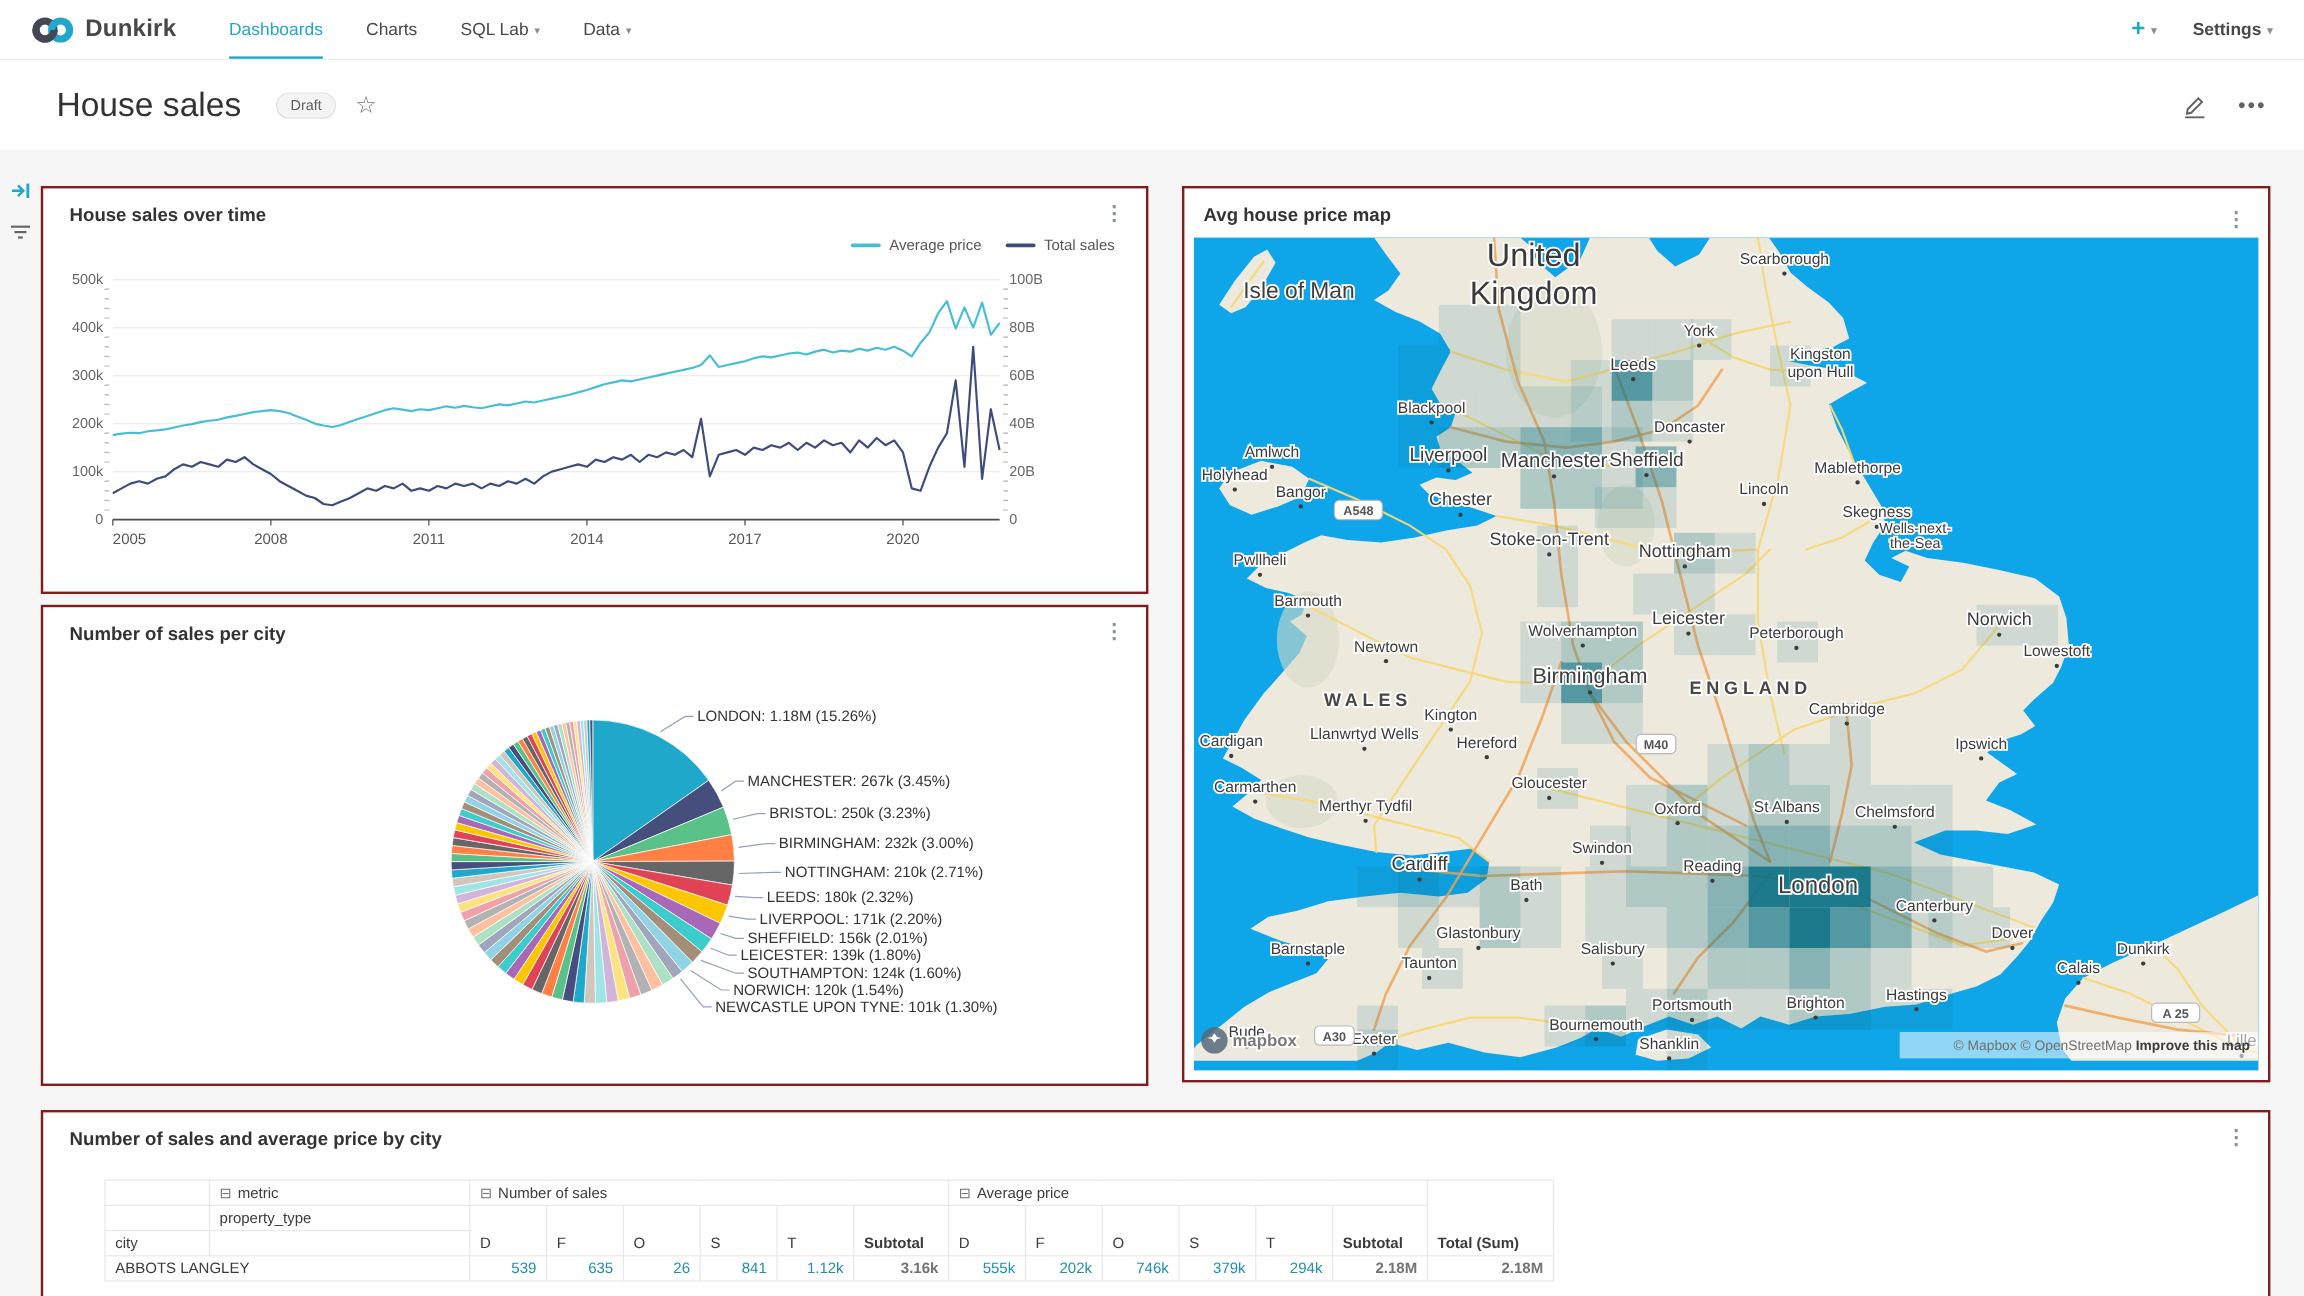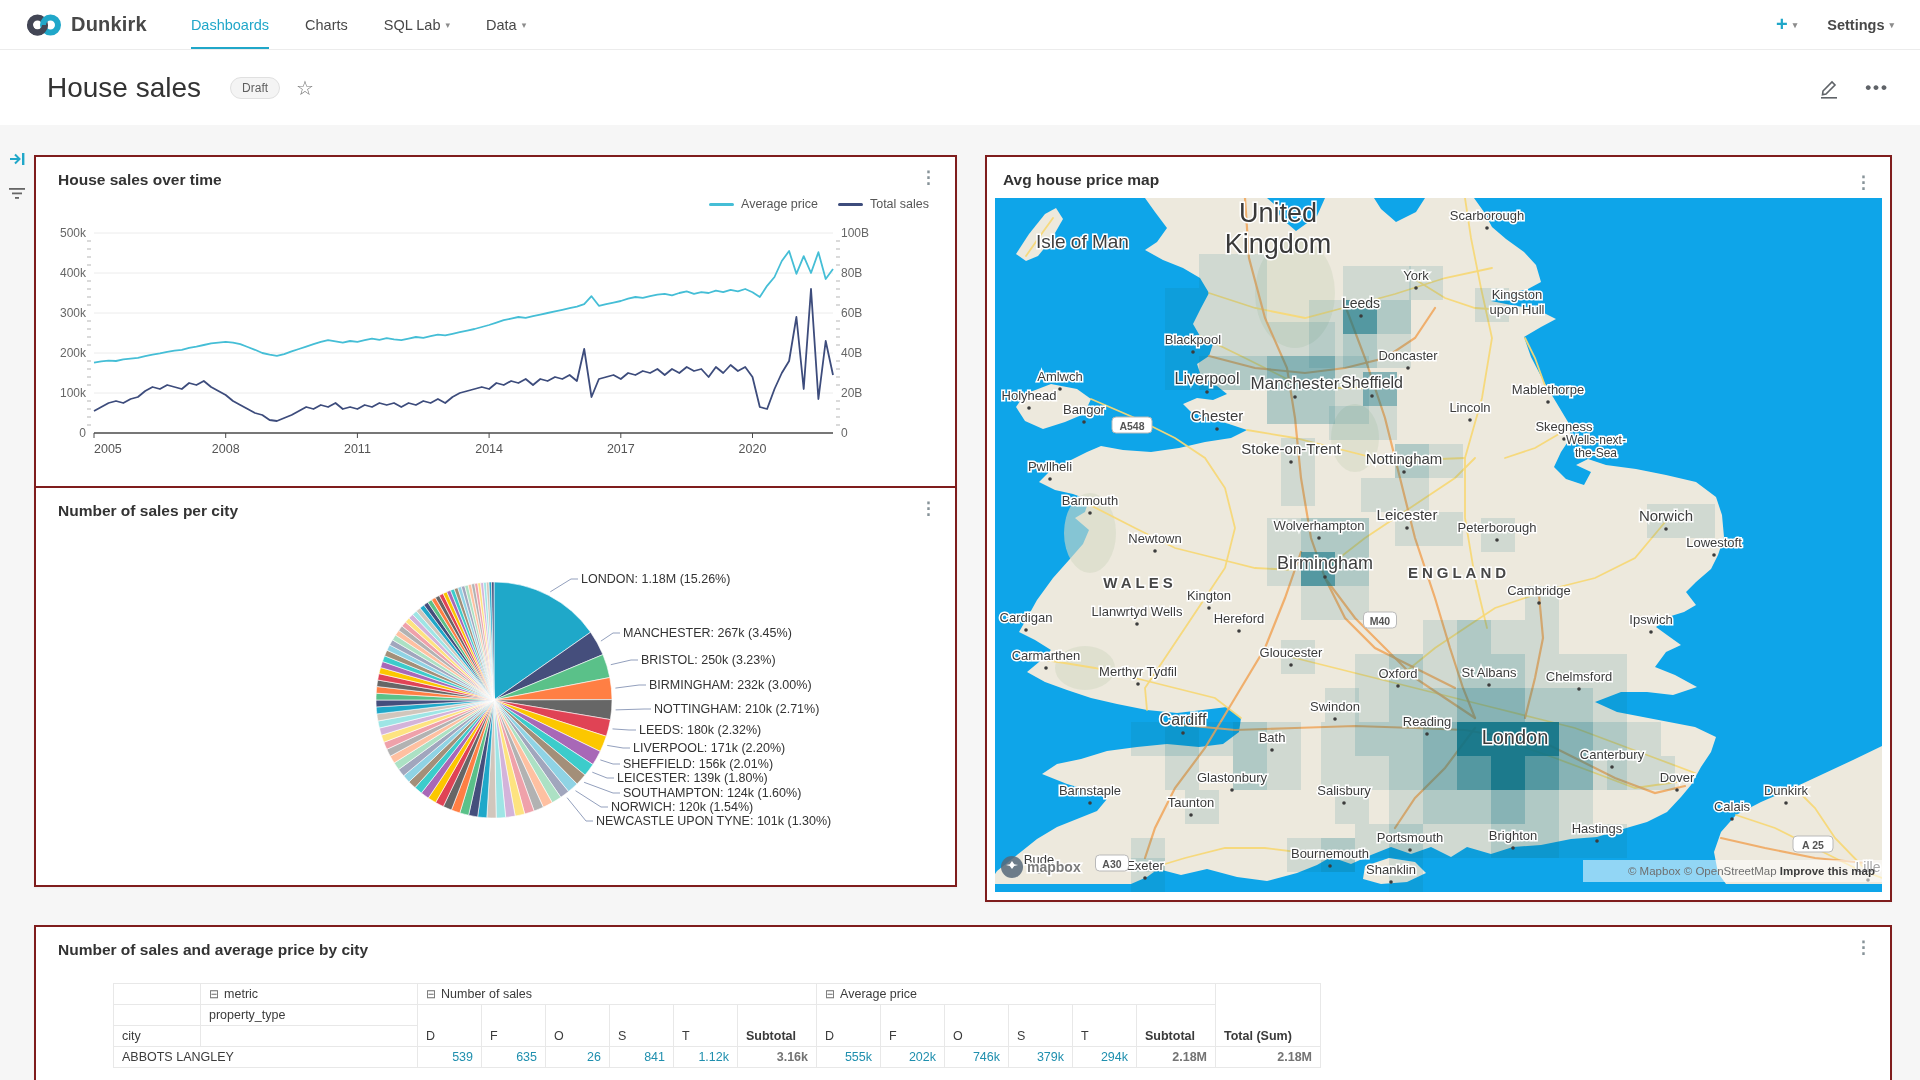--- a/index.html
+++ b/index.html
@@ -29,21 +29,21 @@
   .card-h{display:flex;align-items:flex-start;padding:14px 14px 4px 22px;}
   .card-title{font-size:15.5px;font-weight:bold;color:#333;}
   .kebab{margin-left:auto;color:#879399;font-size:17px;line-height:13px;cursor:pointer;padding:0 4px;font-weight:bold;}
   
   .legend-row{position:absolute;top:40px;right:26px;display:flex;gap:20px;align-items:center;}
   .legend-item{display:flex;align-items:center;gap:7px;font-size:12.5px;color:#565656;cursor:pointer;}
   .swatch{width:25px;height:3px;border-radius:2px;display:inline-block;}
   
   .map-wrap{position:absolute;left:8px;right:8px;top:41px;bottom:8px;overflow:hidden;background:#0ea5e9;}
   
-  .pivot-wrap{margin:20px 0 0 50px;padding-left:27px;}
+  .pivot-wrap{margin:20px 0 0 24px;padding-left:27px;}
   table.pivot{border-collapse:collapse;font-size:12.5px;color:#3b3b3b;}
   table.pivot th,table.pivot td{border:1px solid #e8e8e8;padding:3px 8px;font-weight:normal;text-align:left;background:#fff;vertical-align:bottom;}
   table.pivot th.bold,table.pivot td.bold{font-weight:bold;}
   table.pivot td.num{text-align:right;color:#1f8fae;}
   table.pivot td.num.bold{color:#737373;}
   .collapse-ic{color:#6f6f6f;margin-right:5px;font-size:12px;}
   svg text{font-family:"Liberation Sans",sans-serif;}
 </style>
 </head>
 <body>
@@ -196,21 +196,21 @@
         <text x="453.1089108910891" y="230" text-anchor="middle" font-size="12.5" fill="#555">2014</text>
         <line x1="584.8118811881188" y1="210" x2="584.8118811881188" y2="215" stroke="#4a4a4a"></line>
         <text x="584.8118811881188" y="230" text-anchor="middle" font-size="12.5" fill="#555">2017</text>
         <line x1="716.5148514851485" y1="210" x2="716.5148514851485" y2="215" stroke="#4a4a4a"></line>
         <text x="716.5148514851485" y="230" text-anchor="middle" font-size="12.5" fill="#555">2020</text>
         <polyline points="58.0,139.6 65.3,138.4 72.6,137.6 80.0,138.0 87.3,136.4 94.6,135.6 101.9,134.8 109.2,133.2 116.5,131.6 123.9,130.4 131.2,128.8 138.5,127.6 145.8,126.8 153.1,124.8 160.4,123.6 167.8,122.0 175.1,120.4 182.4,119.6 189.7,118.8 197.0,119.6 204.3,121.2 211.7,124.0 219.0,126.8 226.3,130.0 233.6,131.6 240.9,132.8 248.2,131.2 255.6,128.4 262.9,126.0 270.2,123.6 277.5,121.2 284.8,118.8 292.1,117.2 299.5,118.4 306.8,119.6 314.1,118.0 321.4,118.8 328.7,117.2 336.0,115.6 343.4,116.8 350.7,115.2 358.0,116.4 365.3,117.2 372.6,115.6 379.9,114.0 387.3,114.8 394.6,113.2 401.9,111.6 409.2,112.4 416.5,110.8 423.8,109.2 431.2,107.6 438.5,106.0 445.8,104.0 453.1,102.0 460.4,99.6 467.7,97.2 475.1,95.6 482.4,94.0 489.7,94.8 497.0,93.2 504.3,91.6 511.6,90.0 519.0,88.4 526.3,86.8 533.6,85.2 540.9,83.6 548.2,81.2 555.5,73.2 562.9,82.8 570.2,81.2 577.5,79.6 584.8,78.0 592.1,75.6 599.4,74.0 606.8,74.8 614.1,73.2 621.4,71.6 628.7,70.8 636.0,72.4 643.3,70.0 650.7,68.4 658.0,70.8 665.3,69.2 672.6,70.0 679.9,67.6 687.2,69.2 694.6,66.8 701.9,68.4 709.2,66.0 716.5,69.2 723.8,74.0 731.1,62.8 738.5,54.0 745.8,38.0 753.1,28.0 760.4,50.8 767.7,33.2 775.0,50.0 782.4,29.2 789.7,56.0 797.0,46.0" fill="none" stroke="#45BED6" stroke-width="1.8" stroke-linejoin="round"></polyline>
         <polyline points="58.0,188.0 65.3,184.0 72.6,180.0 80.0,178.0 87.3,180.0 94.6,176.0 101.9,174.0 109.2,168.0 116.5,164.0 123.9,166.0 131.2,162.0 138.5,164.0 145.8,166.0 153.1,160.0 160.4,162.0 167.8,158.0 175.1,164.0 182.4,168.0 189.7,172.0 197.0,178.0 204.3,182.0 211.7,186.0 219.0,190.0 226.3,192.0 233.6,197.0 240.9,198.0 248.2,195.0 255.6,192.0 262.9,188.0 270.2,184.0 277.5,186.0 284.8,182.0 292.1,184.0 299.5,180.0 306.8,186.0 314.1,184.0 321.4,186.0 328.7,182.0 336.0,184.0 343.4,180.0 350.7,182.0 358.0,180.0 365.3,184.0 372.6,180.0 379.9,182.0 387.3,178.0 394.6,180.0 401.9,176.0 409.2,180.0 416.5,174.0 423.8,170.0 431.2,168.0 438.5,166.0 445.8,164.0 453.1,166.0 460.4,160.0 467.7,162.0 475.1,158.0 482.4,160.0 489.7,156.0 497.0,162.0 504.3,156.0 511.6,158.0 519.0,154.0 526.3,156.0 533.6,152.0 540.9,158.0 548.2,126.0 555.5,174.0 562.9,156.0 570.2,154.0 577.5,152.0 584.8,156.0 592.1,150.0 599.4,152.0 606.8,148.0 614.1,150.0 621.4,146.0 628.7,152.0 636.0,146.0 643.3,150.0 650.7,144.0 658.0,148.0 665.3,146.0 672.6,154.0 679.9,144.0 687.2,150.0 694.6,142.0 701.9,148.0 709.2,144.0 716.5,154.0 723.8,184.0 731.1,186.0 738.5,166.0 745.8,150.0 753.1,138.0 760.4,94.0 767.7,166.0 775.0,66.0 782.4,176.0 789.7,118.0 797.0,152.0" fill="none" stroke="#3D4C7C" stroke-width="1.8" stroke-linejoin="round"></polyline>
       </svg>
   </section>
 
-  <section class="card" style="left:34px;top:361px;width:919px;height:397px;">
+  <section class="card" style="left:34px;top:379px;width:919px;height:397px;">
     <div class="card-h">
       <span class="card-title">Number of sales per city</span>
       <span class="kebab">⋮</span>
     </div>
     <svg id="pie-svg" width="919" height="355" viewBox="0 0 919 355" style="position:absolute;left:0;top:40px;">
         <path d="M458,172 L458.0,54.0 A118,118 0 0 1 554.6,104.2 Z" fill="#1FA8C9" stroke="#fff" stroke-width="0.6"></path>
         <polyline points="514.3,63.8 535,51 542,51" fill="none" stroke="#93a0bd" stroke-width="1"></polyline>
         <text x="545" y="55" font-size="12.5" fill="#333">LONDON: 1.18M (15.26%)</text>
         <path d="M458,172 L554.6,104.2 A118,118 0 0 1 566.9,126.6 Z" fill="#454E7C" stroke="#fff" stroke-width="0.6"></path>
         <polyline points="564.9,113.1 577,105 584,105" fill="none" stroke="#93a0bd" stroke-width="1"></polyline>

